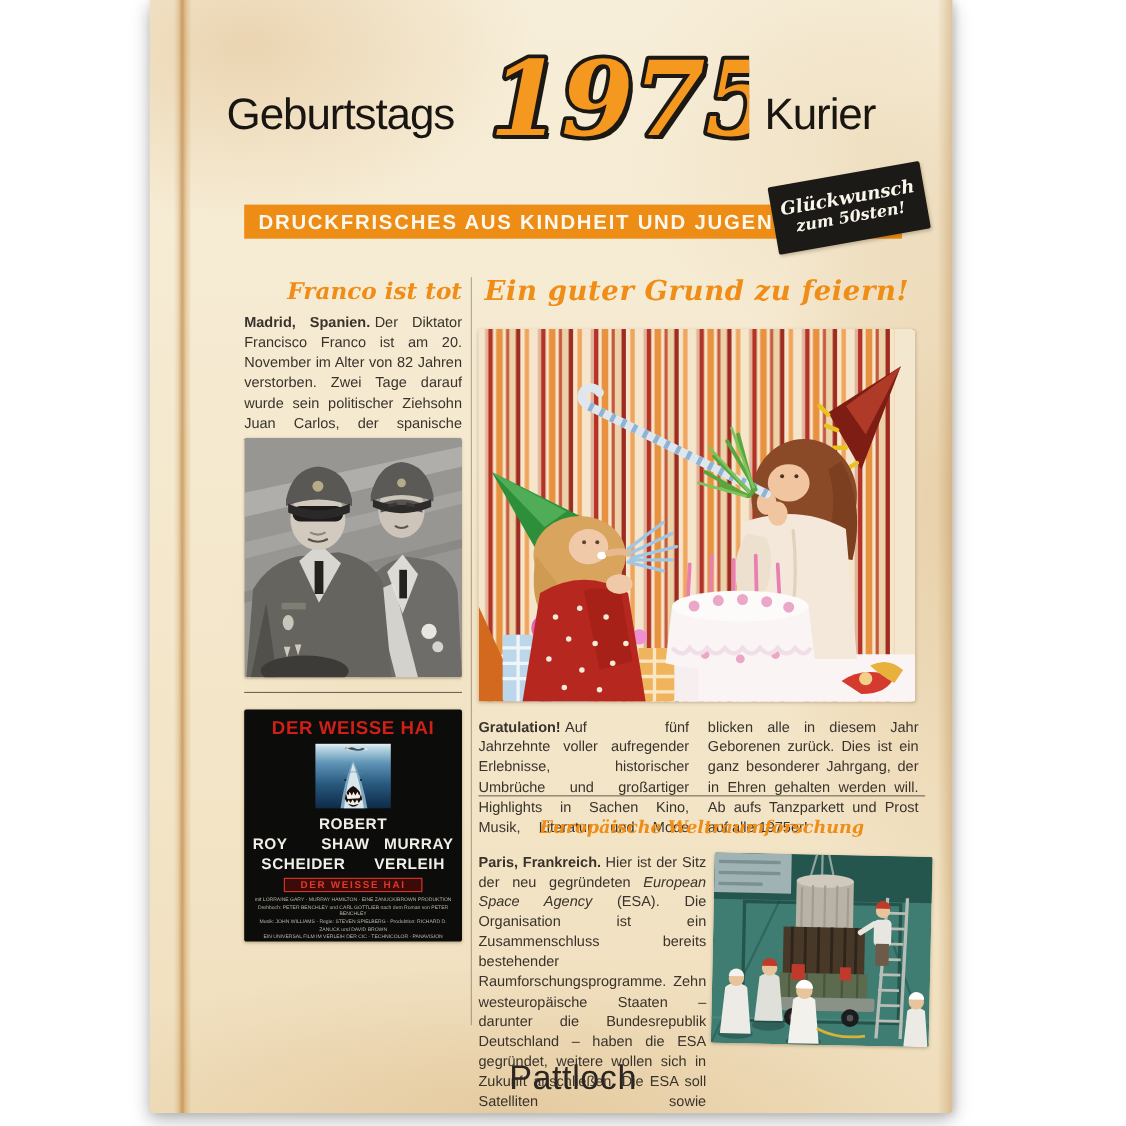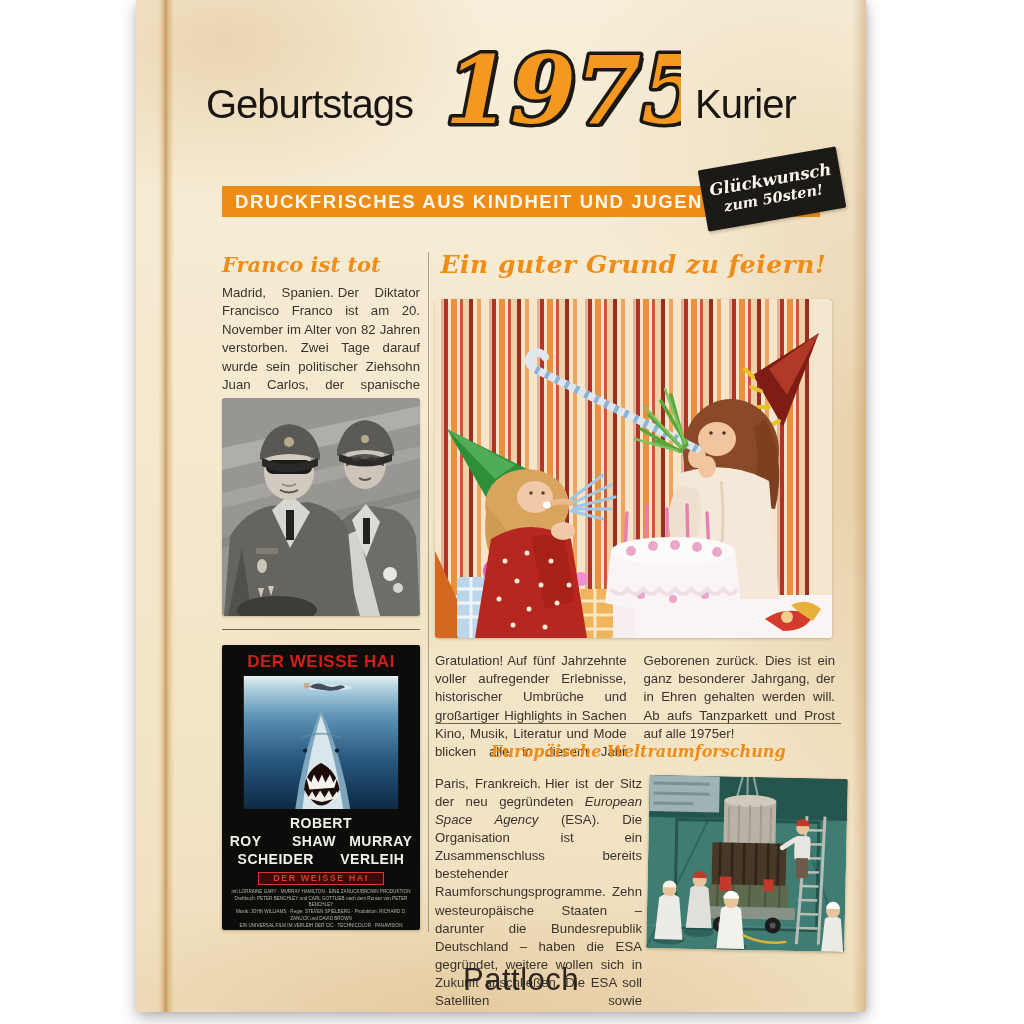--- a/index.html
+++ b/index.html
@@ -40,29 +40,29 @@
   .badge .b2{font-family:"DejaVu Serif",serif;font-style:italic;font-weight:bold;color:#fbf6ec;font-size:14.5px;line-height:1.2;}
 
   .script{font-family:"DejaVu Serif",serif;font-style:italic;font-weight:bold;color:#ef8d16;}
 
   
   .col-left{position:absolute;left:86px;top:0;width:198px;height:100%;}
   .col-main{position:absolute;left:299px;top:0;width:406px;height:100%;}
   .vrule{position:absolute;left:292px;top:252px;width:1px;height:680px;background:rgba(88,76,62,.45);}
   .hrule{position:absolute;height:1px;background:rgba(70,60,48,.75);}
 
-  .h-franco{position:absolute;left:0;top:252px;width:100%;text-align:left;font-size:21px;}
+  .h-franco{position:absolute;left:0;top:252px;width:100%;text-align:right;font-size:21px;}
   .franco-body{position:absolute;left:0;top:284px;width:100%;font-size:13.2px;line-height:1.40;
     text-align:justify;hyphens:auto;}
-  .lead{font-weight:normal;margin-right:4px;margin-top:24px;}
+  .lead{font-weight:bold;margin-right:4px;margin-top:24px;}
   .franco-photo{position:absolute;left:0;top:398px;width:198px;height:218px;border-radius:3px;overflow:hidden;
     box-shadow:0 1px 2px rgba(60,40,10,.25);}
   .rule-franco{left:86px;top:629px;width:198px;}
 
-  .poster{position:absolute;left:0;top:645px;width:198px;height:285px;background:#0c0c0b;border-radius:2px;
+  .poster{position:absolute;left:0;top:645px;width:198px;height:211px;background:#0c0c0b;border-radius:2px;
     display:flex;flex-direction:column;align-items:center;box-shadow:0 1px 3px rgba(60,40,10,.3);}
   .poster-title{color:#cf1f17;font-weight:bold;font-size:17px;letter-spacing:.5px;margin-top:7px;white-space:nowrap;}
   .poster-img{width:174px;height:150px;margin-top:4px;}
   .cast{margin-top:5px;color:#f2efe9;font-weight:bold;font-size:14px;line-height:1.3;
     text-align:center;white-space:pre;letter-spacing:.5px;}
   .strip{margin-top:3px;background:#3a0b08;border:1px solid #d5382a;color:#e2392a;font-weight:bold;
     font-size:9px;letter-spacing:1.5px;padding:0 14px;line-height:11px;white-space:nowrap;}
   .credits{margin-top:4px;color:#b9b4aa;font-size:4.6px;line-height:1.5;text-align:center;width:182px;}
 
   .h-party{position:absolute;left:0;top:250px;width:397px;text-align:center;font-size:25px;letter-spacing:.5px;}

